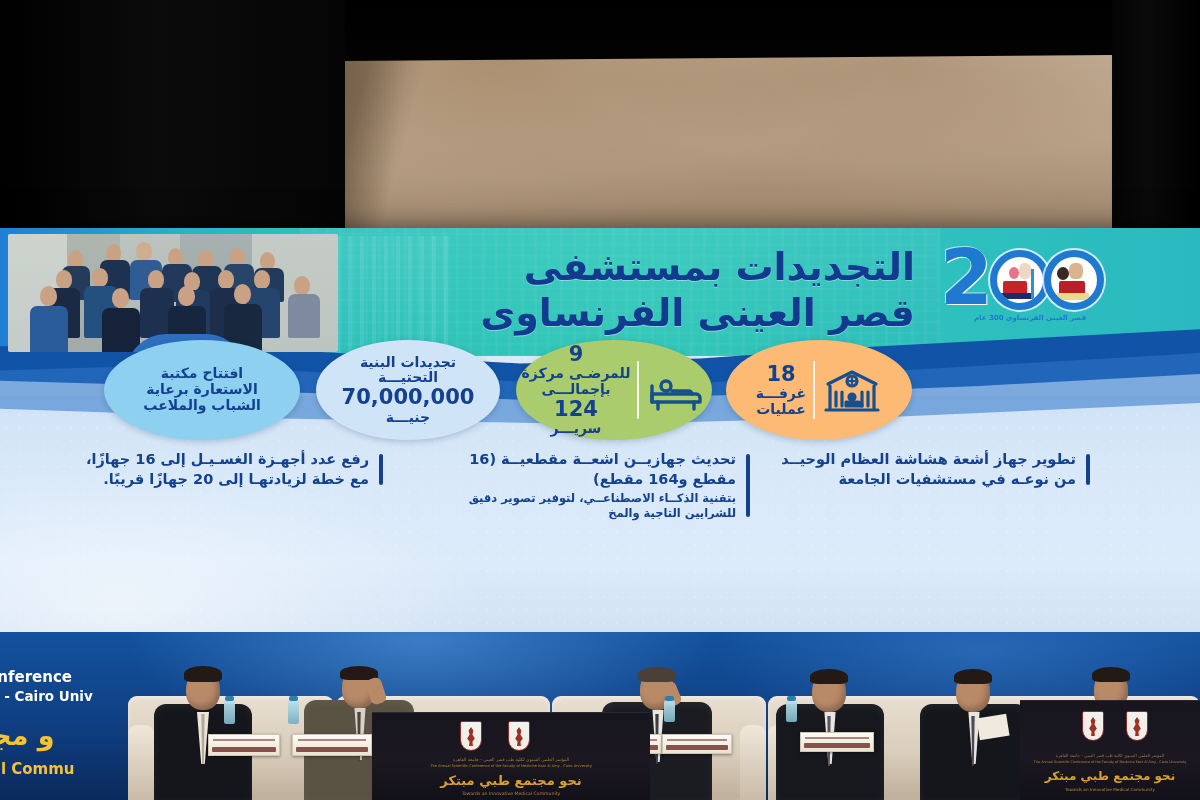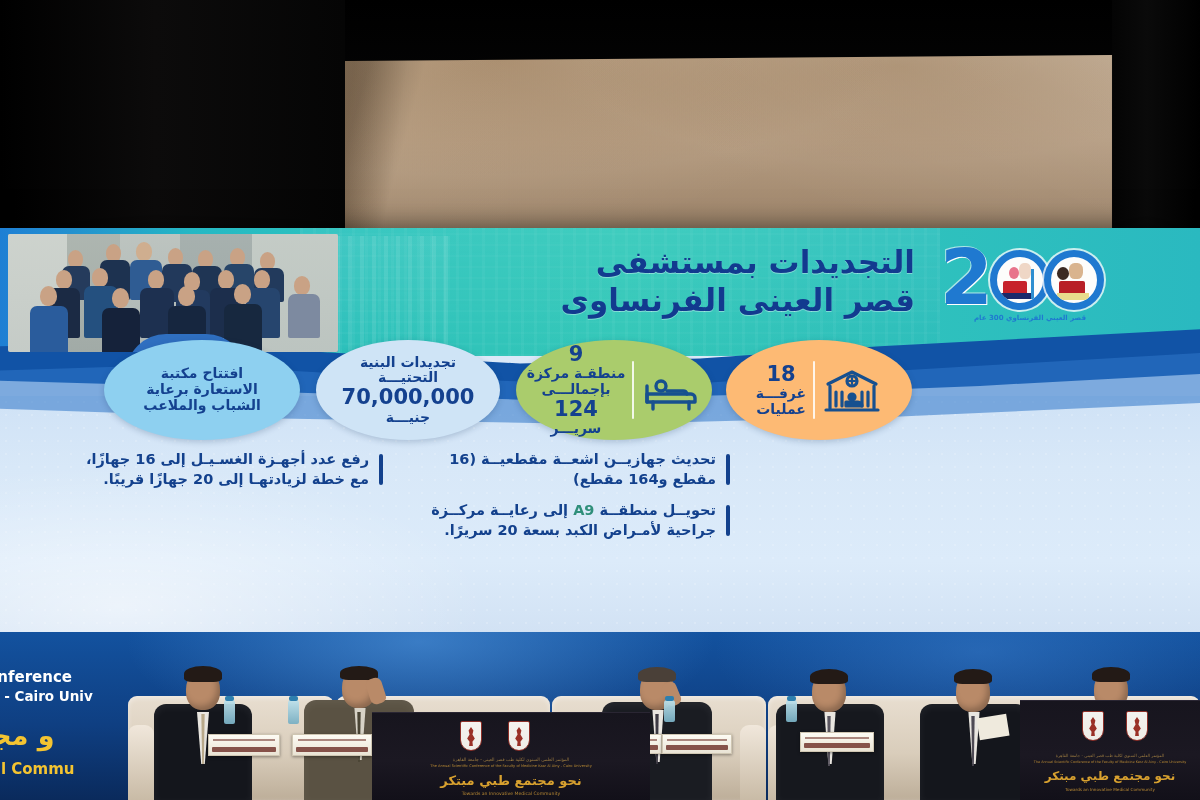--- a/index.html
+++ b/index.html
@@ -134,21 +134,21 @@
   .gp-body {
     position: absolute; border-radius: 7px 7px 2px 2px;
   }
 
   
   .slide-title {
     position: absolute; right: 285px; top: 16px;
     width: 480px; text-align: right;
     color: #123a8f;
     font-weight: 700;
-    font-size: 31px;
+    font-size: 38px;
     line-height: 1.22;
     direction: rtl;
     text-shadow: 0 1px 0 rgba(255,255,255,.35);
   }
 
   
   .logo-200 {
     position: absolute; right: 78px; top: 14px;
     width: 190px; height: 92px;
   }
@@ -214,21 +214,21 @@
   .col-item::before {
     content: ""; position: absolute; right: 0; top: 4px;
     width: 4px; height: calc(100% - 8px);
     background: #13418d; border-radius: 2px;
   }
   .ci-main { font-size: 14.5px; font-weight: 700; line-height: 1.35; }
   .ci-sub  { font-size: 11.5px; font-weight: 700; line-height: 1.32; margin-top: 2px; }
   .hl-green { color: #2f8f7a; }
 
   #col-left   { left: 83px;  width: 300px; }
-  #col-mid    { left: 410px; width: 320px; }
+  #col-mid    { left: 430px; width: 320px; }
   #col-right  { left: 760px; width: 330px; }
 
   
   #panel {
     position: absolute; left: 0; top: 632px; width: 1200px; height: 168px;
     overflow: hidden;
     background: linear-gradient(180deg,#0e3f86 0%, #103f80 40%, #0c2f63 100%);
   }
   .panel-backwall {
     position: absolute; inset: 0;
@@ -424,21 +424,21 @@
           <div class="bword">تجديدات البنية</div>
           <div class="bword">التحتيـــة</div>
           <div class="bnum">70,000,000</div>
           <div class="bword">جنيـــة</div>
         </div>
       </div>
 
       <div class="badge" id="badge-icu">
         <div class="btxt">
           <div class="bnum">9</div>
-          <div class="bword">منطقـة مركزة</div>
+          <div class="bword">للمرضـى مركزة</div>
           <div class="bword">بإجمالـــى</div>
           <div class="bnum">124</div>
           <div class="bword">سريـــر</div>
         </div>
         <div class="divider"></div>
         <div class="bicon">
           <svg viewBox="0 0 60 52" width="60" height="52">
             <g fill="none" stroke="#17508f" stroke-width="3.4" stroke-linecap="round" stroke-linejoin="round">
               <path d="M6 30 H50 a4 4 0 0 1 4 4 v4 H6 z"></path>
               <path d="M6 22 v16"></path>
@@ -478,27 +478,28 @@
 
       <div class="col" id="col-left">
         <div class="col-item">
           <div class="ci-main">رفع عدد أجهـزة الغسـيـل إلى 16 جهازًا، مع خطة لزيادتهـا إلى 20 جهازًا قريبًا.</div>
         </div>
       </div>
 
       <div class="col" id="col-mid">
         <div class="col-item">
           <div class="ci-main">تحديث جهازيــن اشعــة مقطعيــة (16 مقطع و164 مقطع)</div>
-        </div>
+          <div class="ci-sub">بتقنية الذكــاء الاصطناعــي، لتوفير تصوير دقيق للشرايين التاجية والمخ</div>
+        </div>
+      </div>
+
+      <div class="col" id="col-right">
         <div class="col-item">
-          <div class="ci-main">تحويــل منطقــة <span class="hl-green">A9</span> إلى رعايــة مركــزة جراحية لأمـراض الكبد بسعة 20 سريرًا.</div>
-        </div>
-      </div>
-
-      <div class="col" id="col-right">
+          <div class="ci-main">تطوير جهاز أشعة هشاشة العظام الوحيــد من نوعـه في مستشفيات الجامعة</div>
+        </div>
       </div>
     </div>
   </div>
 
   <div id="panel">
     <div class="panel-backwall"></div>
 
     <div class="conf-band">
       <div class="cb-l1">Conference</div>
       <div class="cb-l2">Ainy - Cairo Univ</div>

